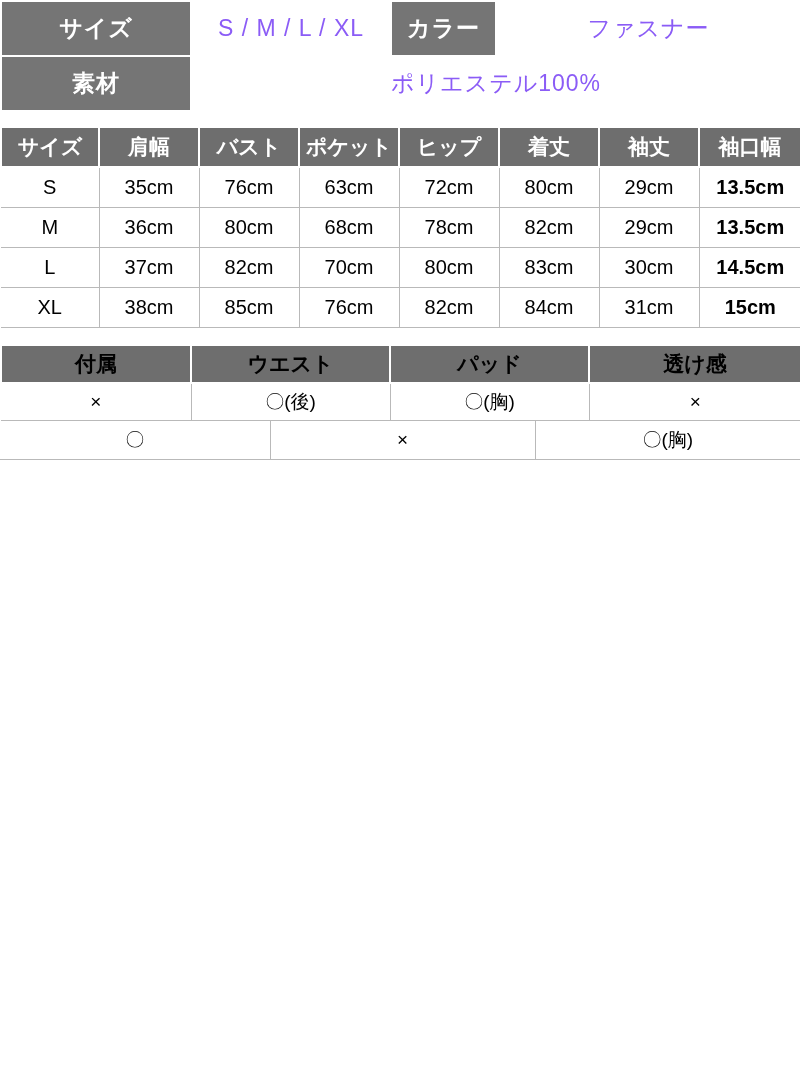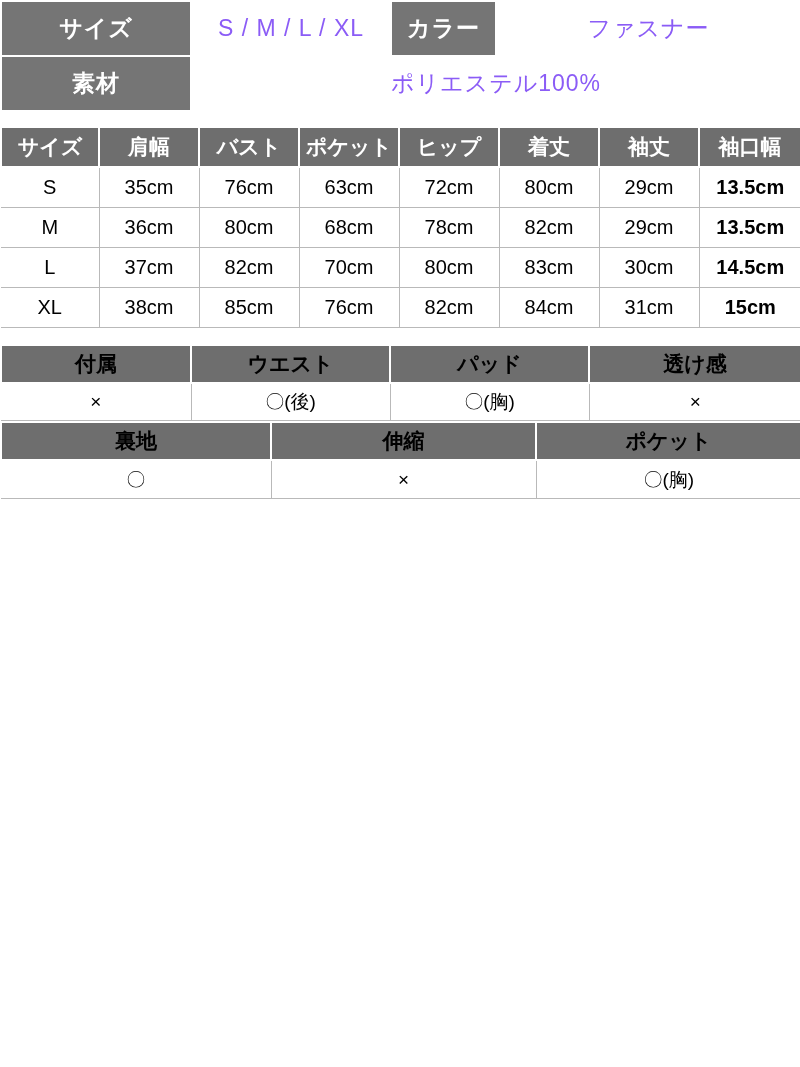--- a/index.html
+++ b/index.html
@@ -234,25 +234,20 @@
   </table>
 
   <table class="feat-table feat-table2">
     <colgroup>
       <col style="width:270px">
         <col style="width:265px">
         <col style="width:265px">
     </colgroup>
     <tbody>
       <tr>
-        <td class="hd">裏地</td>
-        <td class="hd">伸縮</td>
-        <td class="hd">ポケット</td>
-      </tr>
-      <tr>
         <td class="val mark">〇</td>
         <td class="val mark">×</td>
         <td class="val mark">〇(胸)</td>
       </tr>
     </tbody>
   </table>
 
 </div>
 
 </body></html>

